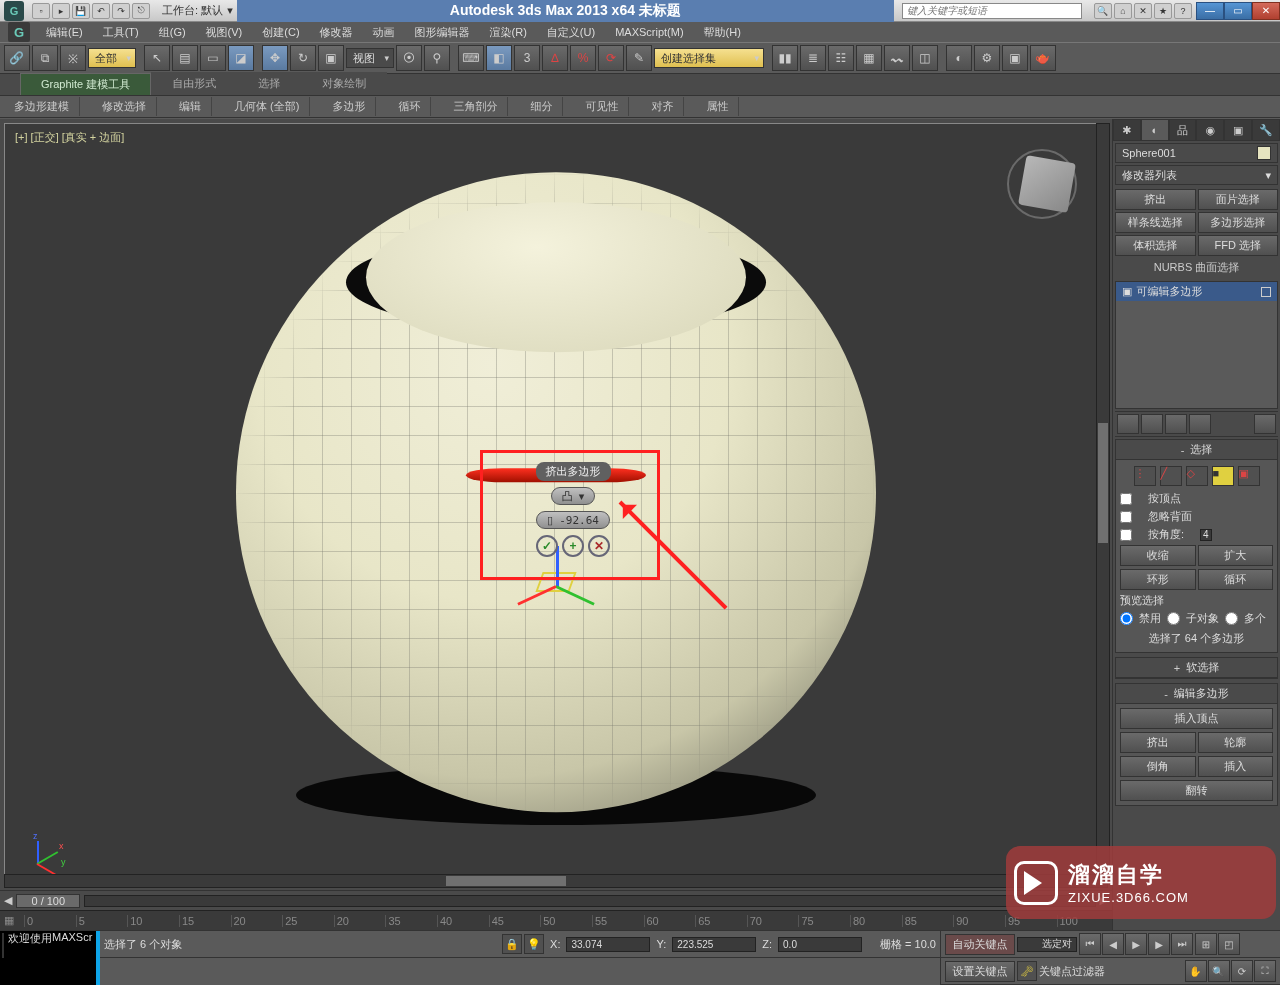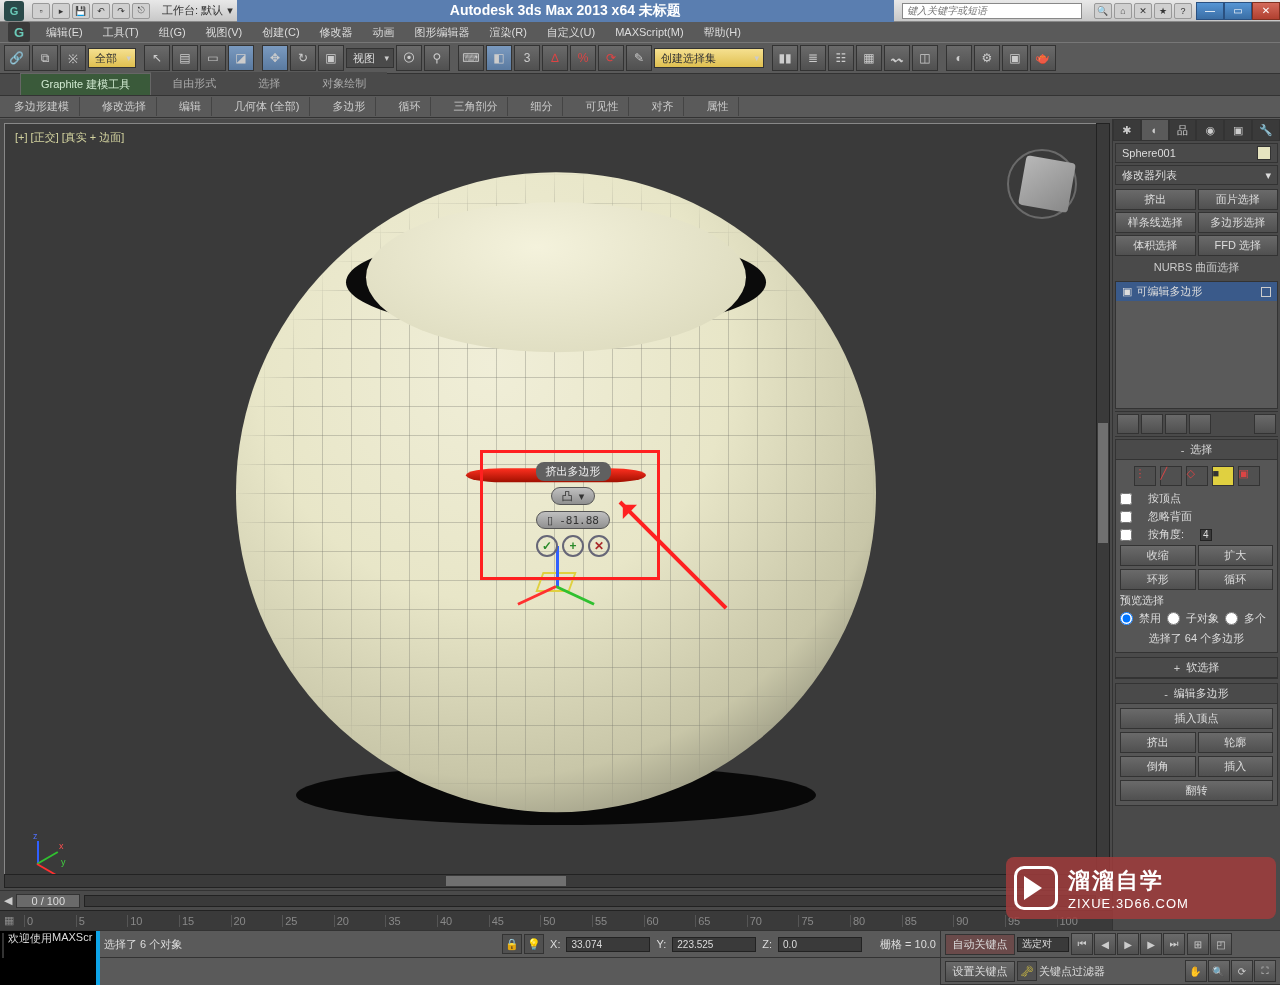--- a/index.html
+++ b/index.html
@@ -131,21 +131,21 @@
 .status-text { color:#ddd;}
 .coord-box { background:#3a3a3a; border:1px solid #222; color:#ddd; padding:1px 4px; width:84px; font-size:10px;}
 .coord-label{color:#ddd;}
 .key-icons { display:flex; gap:2px; margin-left:auto;}
 .key-icon{width:20px;height:20px;background:#505050;border:1px solid #333;display:flex;align-items:center;justify-content:center;color:#d4c040;}
 .playback { display:flex; gap:1px;}
 .play-btn{width:22px;height:22px;background:linear-gradient(#6a6a6a,#505050);border:1px solid #333;color:#ccc;display:flex;align-items:center;justify-content:center;font-size:10px;}
 .status-right { width:340px; display:flex; flex-direction:column; border-left:1px solid #333;}
 
 
-.watermark { position:absolute; right:4px; bottom:66px; width:270px; height:62px; background:rgba(160,60,60,.85); border-radius:8px; display:flex; align-items:center; padding:4px 8px; gap:10px;}
+.watermark { position:absolute; right:4px; bottom:66px; width:270px; height:73px; background:rgba(160,60,60,.85); border-radius:14px; display:flex; align-items:center; padding:4px 8px; gap:10px;}
 .watermark .playicon{width:44px;height:44px;border:3px solid #fff;border-radius:10px;display:flex;align-items:center;justify-content:center;}
 .watermark .playicon::before{content:'';border:12px solid transparent;border-left:18px solid #fff;margin-left:6px;}
 .watermark .wm-text{color:#fff;}
 .watermark .wm-cn{font-size:22px;font-weight:bold;letter-spacing:2px;}
 .watermark .wm-url{font-size:13px;letter-spacing:1px;}
 
 .scroll-h { position:absolute; left:4px; right:172px; bottom:97px; height:14px; background:#3a3a3a; border:1px solid #222;}
 .scroll-h .thumb{position:absolute; left:40%; width:120px; top:1px; bottom:1px; background:#707070;}
 .scroll-v { position:absolute; right:170px; top:123px; bottom:112px; width:14px; background:#3a3a3a; border:1px solid #222;}
 .scroll-v .thumb{position:absolute; top:40%; height:120px; left:1px; right:1px; background:#707070;}
@@ -291,21 +291,21 @@
 
 <div class="caddy-box"></div>
 <div class="caddy">
   <div class="caddy-title">挤出多边形</div>
   <div class="caddy-pill">
       <span>凸</span>
       <span>▾</span>
     </div>
   <div class="caddy-pill">
       <span>▯</span>
-      <span class="val">-81.88</span>
+      <span class="val">-92.64</span>
     </div>
   <div class="caddy-row">
     <div class="caddy-okbtn ok">✓</div>
     <div class="caddy-okbtn plus">+</div>
     <div class="caddy-okbtn x">✕</div>
   </div>
 </div>
 <div class="red-arrow"></div>
 
 <div class="scroll-v">
@@ -480,21 +480,21 @@
       <span class="coord-label">Y:</span>
         <input class="coord-box" value="223.525" style="">
       <span class="coord-label">Z:</span>
         <input class="coord-box" value="0.0" style="">
       <span class="status-text" style="margin-left:12px;">栅格 = 10.0</span>
     </div>
   </div>
   <div class="status-right">
     <div class="status-row" style="gap:2px;">
       <div class="mod-btn" style="width:70px;background:#6a4a4a;">自动关键点</div>
-      <input class="coord-box" style="width: 52px;" value="选定对">
+      <input class="coord-box" style="width: 60px; text-align: right;" value="选定对">
       <div class="playback">
         <div class="play-btn">⏮</div>
         <div class="play-btn">◀</div>
         <div class="play-btn">▶</div>
         <div class="play-btn">▶</div>
         <div class="play-btn">⏭</div>
       </div>
       <div class="playback">
         <div class="play-btn">⊞</div>
         <div class="play-btn">◰</div>

